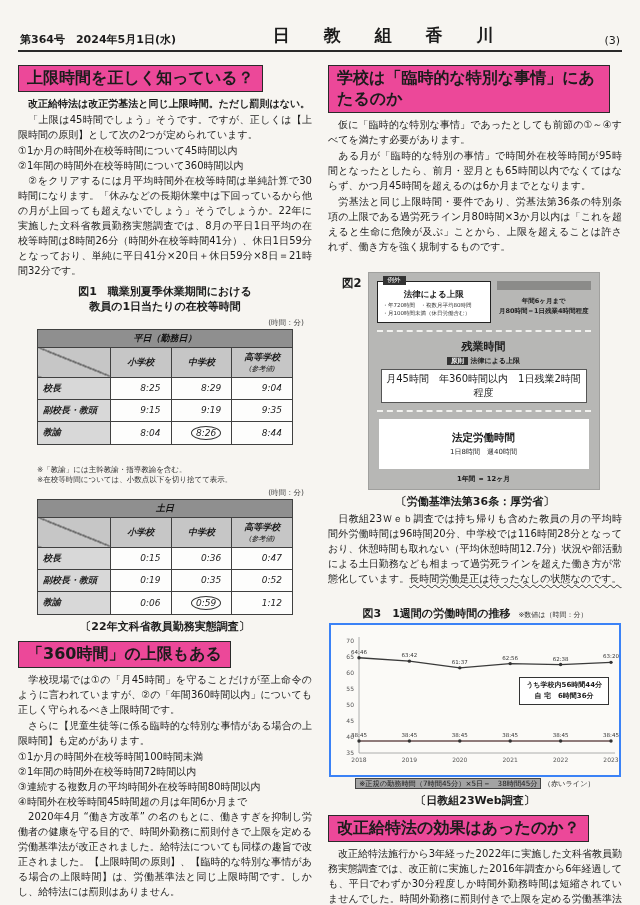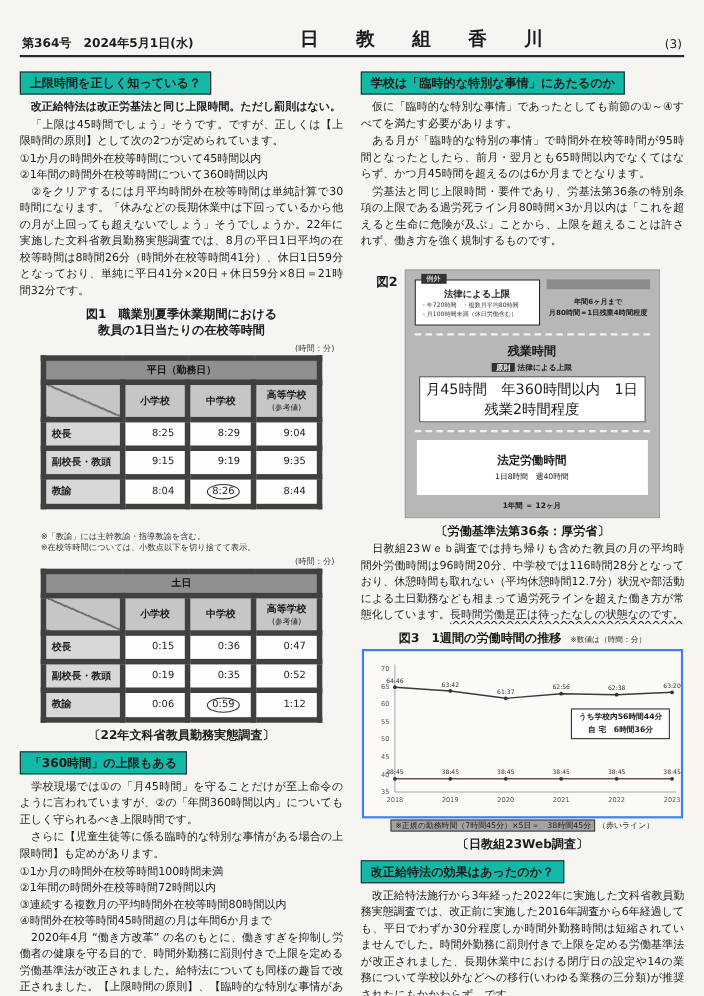--- a/index.html
+++ b/index.html
@@ -16,34 +16,34 @@
   .masthead { display:flex; align-items:flex-end; justify-content:space-between;
     border-bottom:2px solid #2a2a2a; padding:0 2px 3px 2px; }
   .issue { font-size:11px; font-weight:bold; }
   .paper-title { font-size:17px; font-weight:bold; letter-spacing:14px; }
   .page-no { font-size:11px; }
 
   
   .cols { display:flex; gap:16px; padding-top:8px; }
   .col { width:294px; }
 
-  .hbox { display:inline-block; border:1.6px solid #2a2a2a; background:#14b8a6;
-    font-size:11px; font-weight:bold; padding:2px 8px; margin:5px 12px 4px 0; }
+  .hbox { display:inline-block; border:1.6px solid #2a2a2a; background:#ec4899;
+    font-size:16px; font-weight:bold; padding:2px 8px; margin:5px 12px 4px 0; }
   p.body { font-size:10px; line-height:1.5; text-align:justify; margin-bottom:1px; }
   p.body.bold { font-weight:bold; }
   p.item { font-size:10px; line-height:1.5; }
 
   
   .figtitle { font-size:11px; font-weight:bold; text-align:center; line-height:1.35; margin-top:7px; }
   .caption { font-size:11px; font-weight:bold; text-align:center; margin:4px 0 2px 0; }
   .unit { font-size:7.5px; text-align:right; color:#444; margin:3px 8px 1px 0; }
 
   
   table.fig1 { border-collapse:collapse; margin:0 auto; width:256px; border:1.4px solid #555; }
-  table.fig1 td, table.fig1 th { border:5px solid #404040; font-size:9px; }
+  table.fig1 td, table.fig1 th { border:1px solid #404040; font-size:9px;font-style:italic; }
   .band { background:#8f8f8f; color:#111; font-weight:bold; text-align:center;
     font-size:9.5px; padding:2px; }
   .chead { background:#c6c6c6; text-align:center; font-weight:bold; padding:3px 2px; }
   .chead small { font-weight:normal; font-size:7px; display:block; }
   .diag { background:#c6c6c6 linear-gradient(to top right,
       rgba(0,0,0,0) 48.5%, #666 48.5%, #666 51.5%, rgba(0,0,0,0) 51.5%); width:72px; }
   .rlabel { background:#d8d8d8; font-weight:bold; padding:4px 5px; width:72px; }
   .val { background:#fdfdfc; text-align:right; padding:4px 10px 4px 2px; width:60px; }
   .circle { display:inline-block; border:1.4px solid #333; border-radius:50%;
     padding:1px 4px; }
@@ -60,29 +60,29 @@
   .exc-box { background:#fff; border:1.6px solid #222; padding:7px 5px 4px 5px; }
   .exc-box .t { font-size:8.5px; font-weight:bold; text-align:center; }
   .exc-box .s { font-size:5.5px; color:#333; line-height:1.5; }
   .fig2right { width:45%; display:flex; flex-direction:column; }
   .darkbar { background:#8b8b89; height:9px; margin-bottom:6px; }
   .fig2rtxt { font-size:6.5px; font-weight:bold; text-align:center; line-height:1.6; color:#222; }
   .dash { border-top:2px dashed #f2f2ef; margin:7px 0; }
   .zangyo { font-size:11px; font-weight:bold; text-align:center; }
   .gensoku { text-align:center; font-size:7px; font-weight:bold; margin:2px 0 3px 0; }
   .gensoku .tag { background:#333; color:#fff; padding:0 4px; font-size:6.5px; }
-  .strip { background:#fff; border:1px solid #555; font-size:13px; text-align:center;
+  .strip { background:#fff; border:1px solid #555; font-size:10px; text-align:center;
     padding:2px; margin:0 4px; }
   .legal { background:#fff; text-align:center; padding:12px 4px; margin:0 2px; }
   .legal .t { font-size:10.5px; font-weight:bold; }
   .legal .s { font-size:7px; margin-top:2px; }
   .fig2foot { font-size:6.8px; font-weight:bold; text-align:center; margin-top:5px; }
 
   
-  .fig3head { display:flex; justify-content:center; align-items:baseline; gap:8px; margin-top:6px; }
+  .fig3head { display:flex; justify-content:center; align-items:baseline; gap:8px; margin-top:20px; }
   .fig3title { font-size:11px; font-weight:bold; }
   .fig3note { font-size:7px; color:#333; }
   .chartwrap { position:relative; width:292px; margin:2px auto 0 auto;
     background:#fbfaf7; border:2px solid #3b82f6; }
   .anno { position:absolute; right:10px; top:52px; border:1.4px solid #333; background:#fff;
     font-size:7px; font-weight:bold; line-height:1.6; padding:2px 6px; text-align:center; }
   .axisnote { font-size:7.2px; text-align:center; margin-top:2px; }
   .axisnote .boxed { border:1px solid #444; padding:0 3px; background:#a3a3a3; }
 
   .wavy { text-decoration:underline wavy #333 1px; text-underline-offset:2px; }

